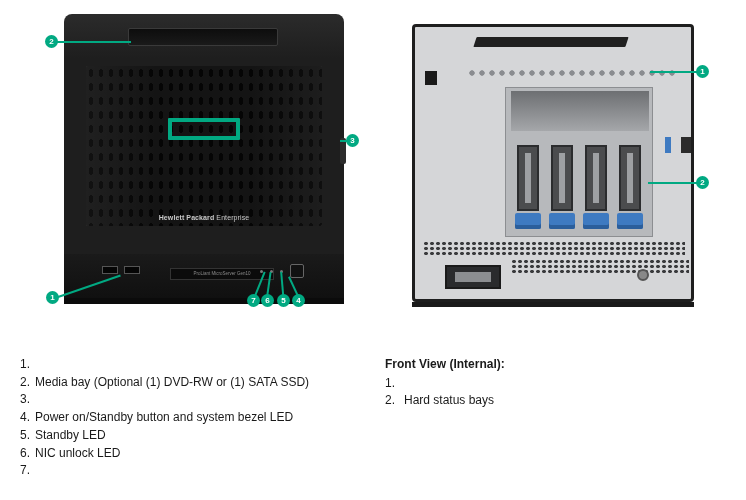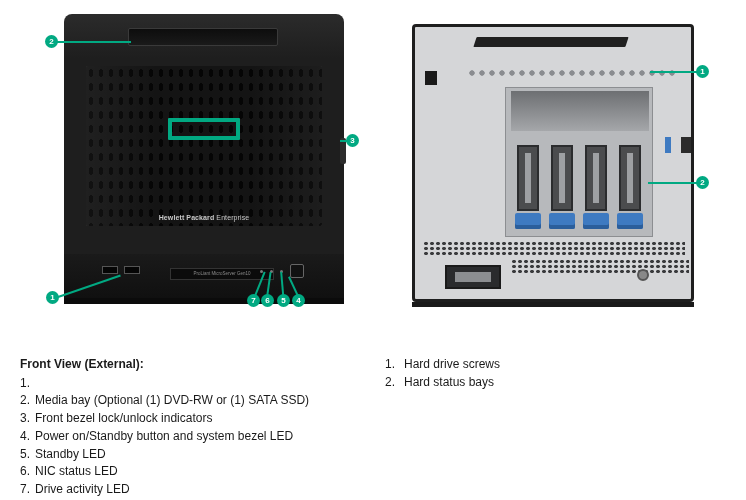--- a/index.html
+++ b/index.html
@@ -156,56 +156,53 @@
   <div class="rear-knob"></div>
   <div class="int-foot"></div>
 </div>
 
 <div class="leader" style="left:650px; top:71px; width:48px;"></div>
 <div class="callout" style="left:696px; top:65px;">1</div>
 <div class="leader" style="left:648px; top:182px; width:50px;"></div>
 <div class="callout" style="left:696px; top:176px;">2</div>
 
 <div class="legend legend-ext">
-  <h3>Front View (External):</h3>
   <ol>
     <li>
         <span class="num">1.</span>
       </li>
     <li>
         <span class="num">2.</span>
         <span>Media bay (Optional (1) DVD-RW or (1) SATA SSD)</span>
       </li>
     <li>
         <span class="num">3.</span>
-        <span>Front bezel lock/unlock indicators</span>
       </li>
     <li>
         <span class="num">4.</span>
         <span>Power on/Standby button and system bezel LED</span>
       </li>
     <li>
         <span class="num">5.</span>
         <span>Standby LED</span>
       </li>
     <li>
         <span class="num">6.</span>
-        <span>NIC status LED</span>
+        <span>NIC unlock LED</span>
       </li>
     <li>
         <span class="num">7.</span>
-        <span>Drive activity LED</span>
       </li>
   </ol>
 </div>
 
 <div class="legend legend-int">
+  <h3>Front View (Internal):</h3>
   <ol>
     <li>
         <span class="num">1.</span>
-        <span>Hard drive screws</span>
       </li>
     <li>
         <span class="num">2.</span>
         <span>Hard status bays</span>
       </li>
   </ol>
 </div>
 
 </body></html>

